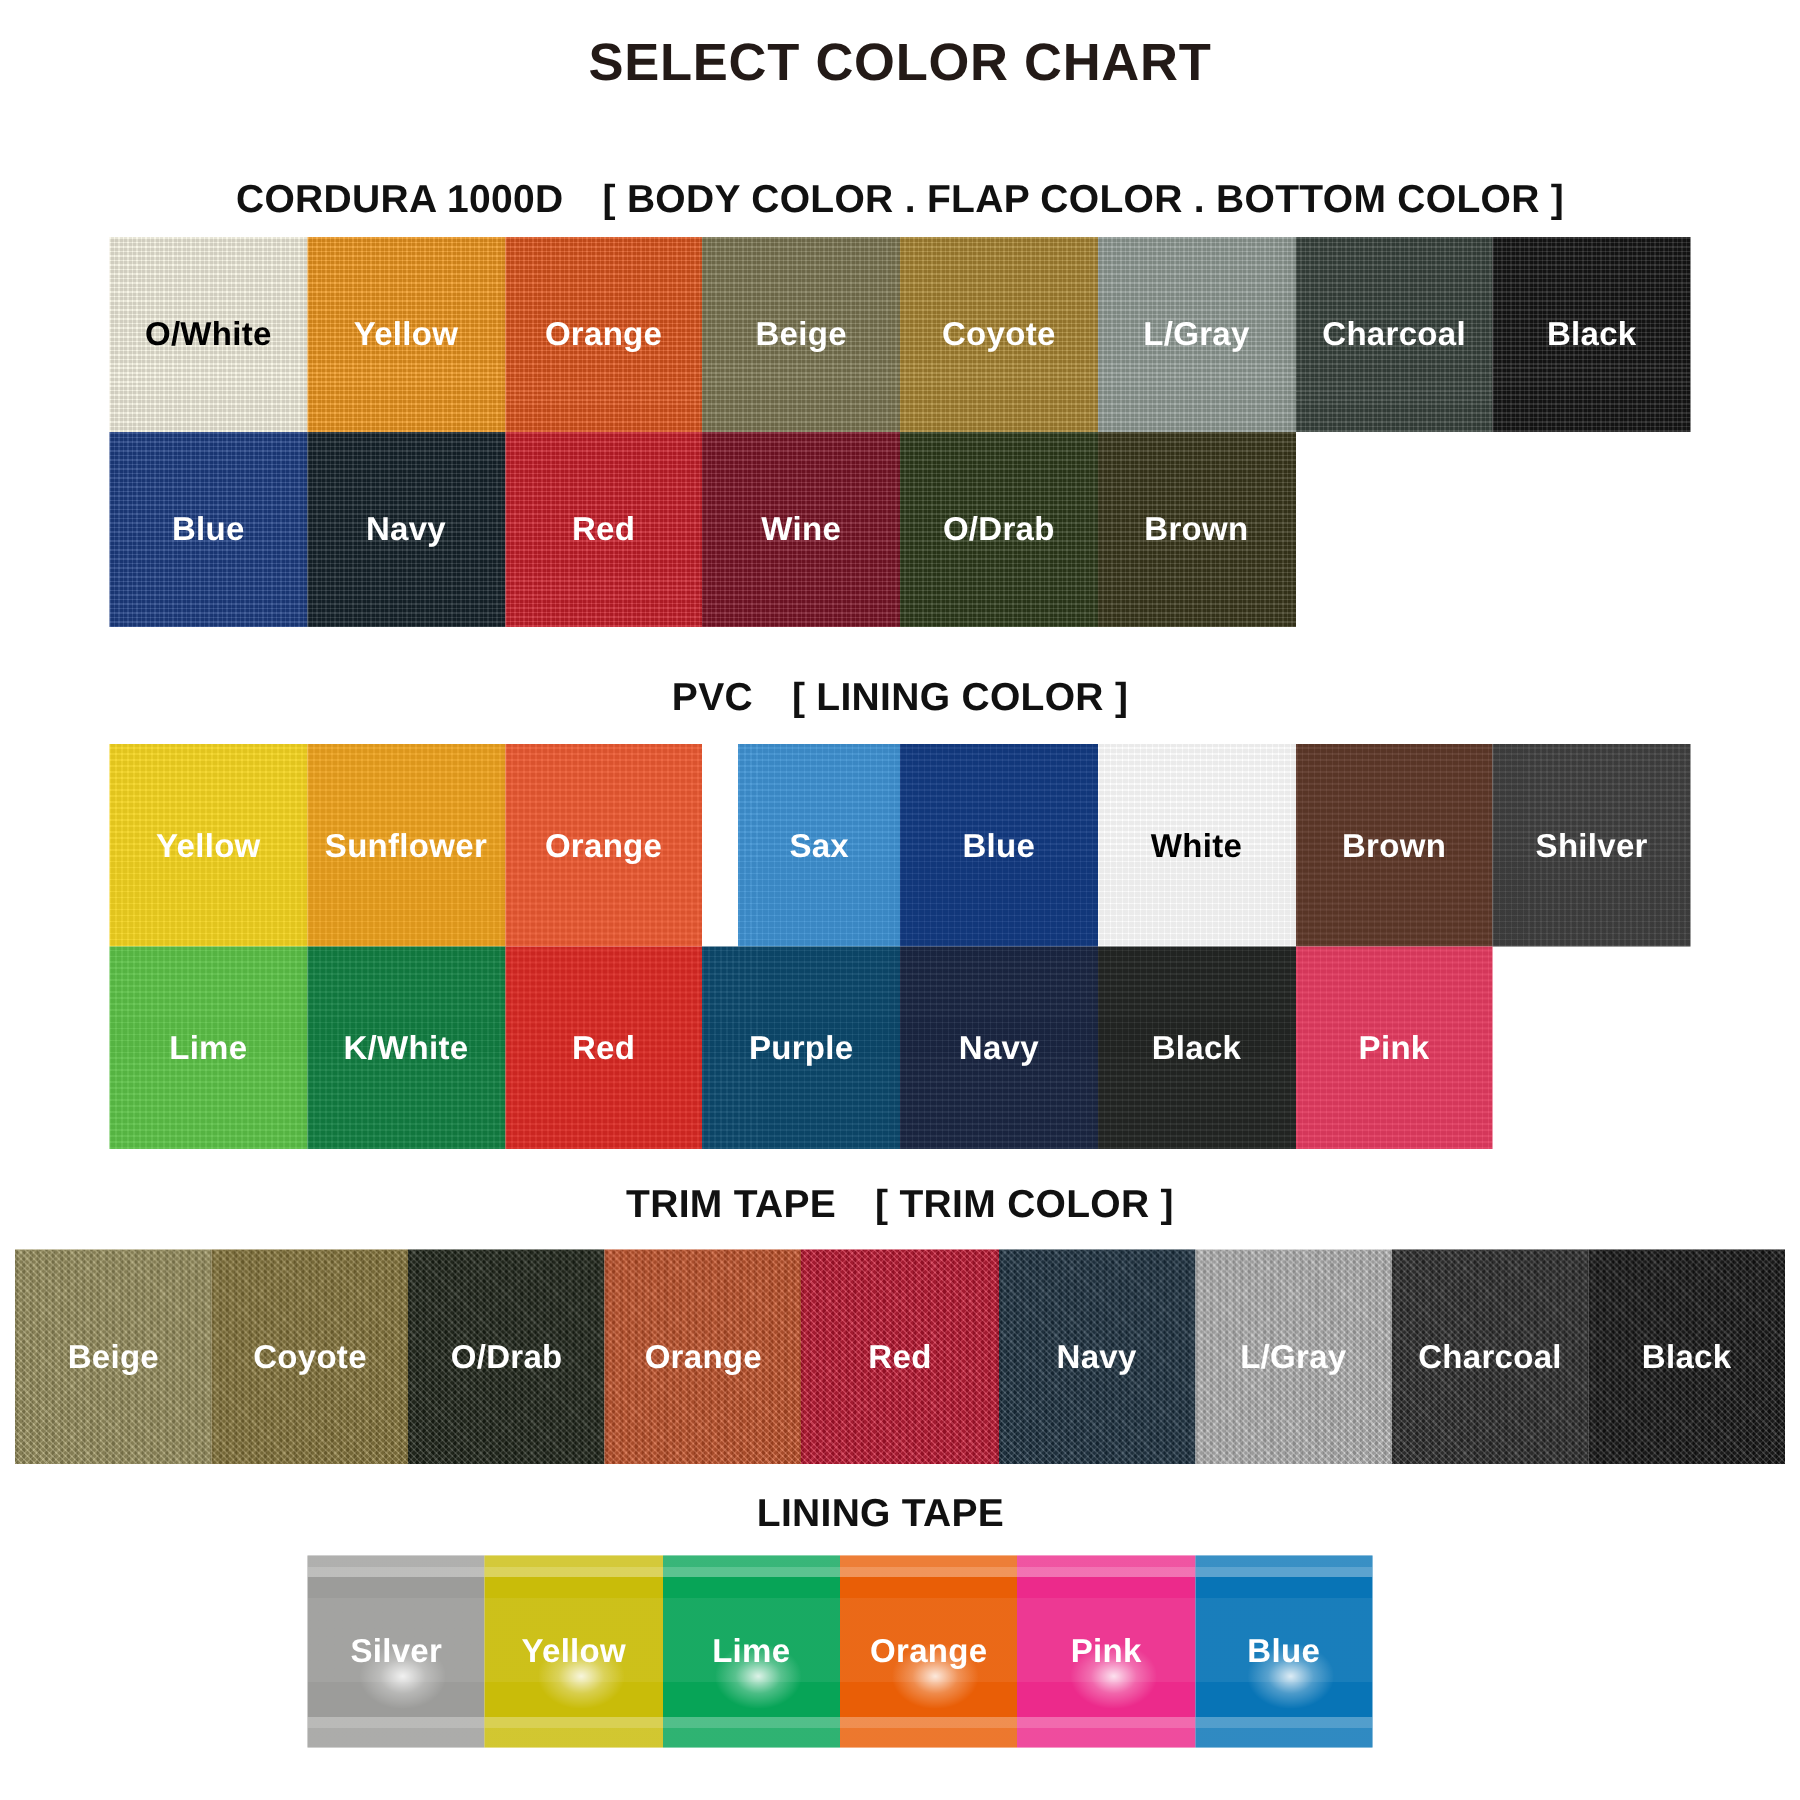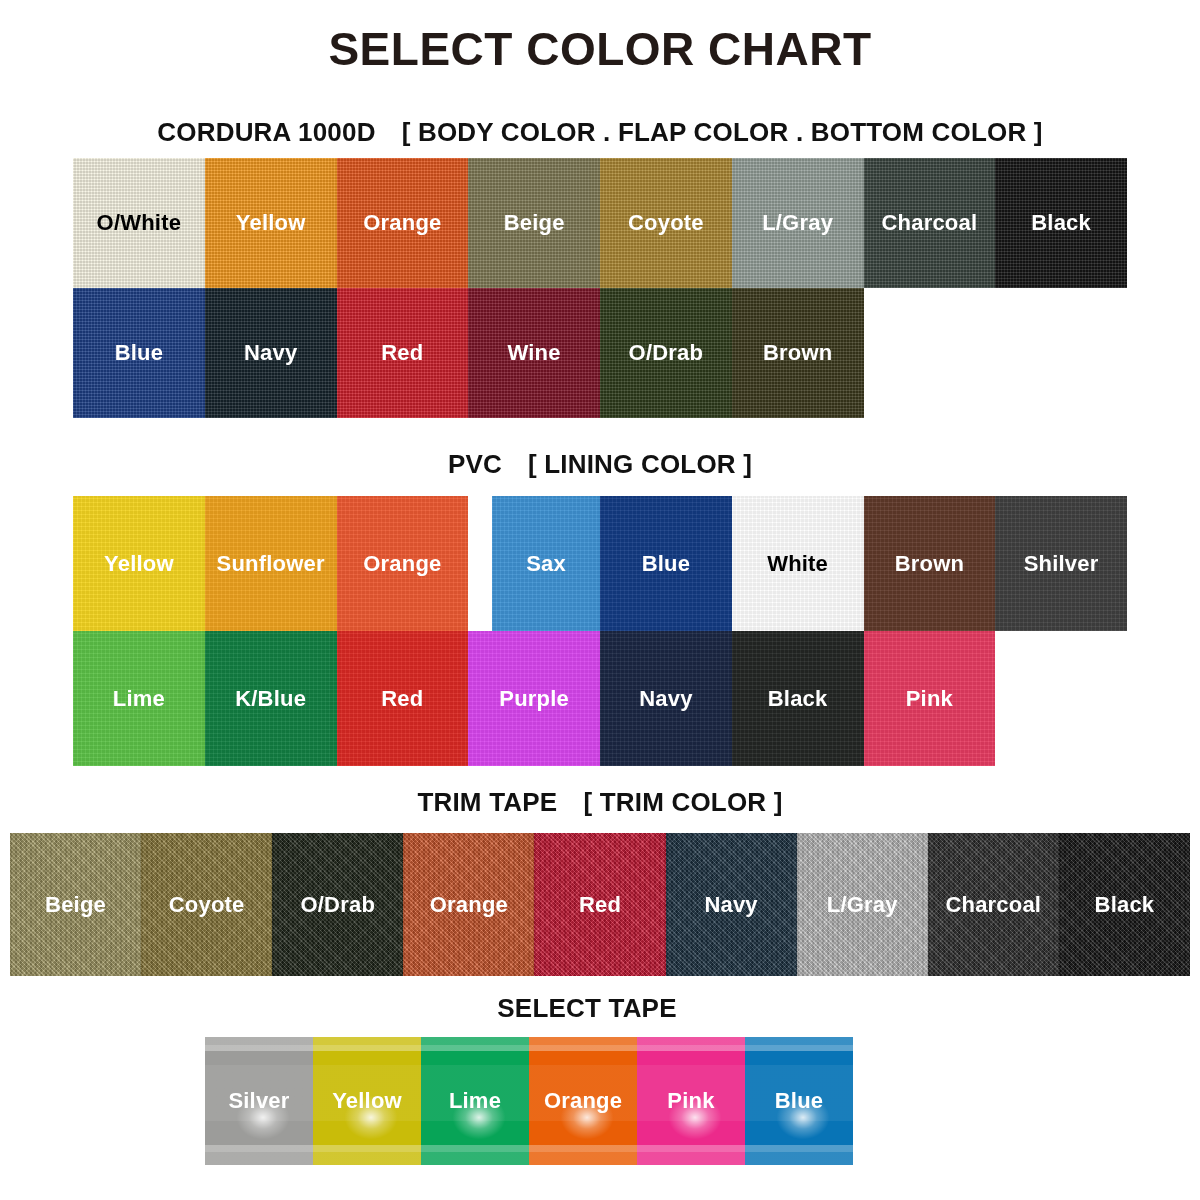--- a/index.html
+++ b/index.html
@@ -8,21 +8,21 @@
     background: #ffffff;
     font-family: "Liberation Sans", sans-serif;
     overflow: hidden;
   }
   .page { position: relative; width: 1200px; height: 1200px; }
 
   
   .main-title {
     position: absolute; top: 22px; left: 0; width: 1200px;
     text-align: center;
-    font-size: 46px; font-weight: bold; letter-spacing: 0.5px;
+    font-size: 35px; font-weight: bold; letter-spacing: 0.5px;
     color: #231a17;
   }
   .section-head {
     position: absolute; left: 0; width: 1200px;
     text-align: center;
     font-size: 26px; font-weight: bold; color: #111111;
     letter-spacing: 0.2px;
     white-space: nowrap;
   }
   .section-head .sh-name { margin-right: 26px; }
@@ -40,21 +40,21 @@
     grid-template-columns: repeat(8, 1fr);
   }
   #grid-cordura { left: 73px; top: 158px; width: 1054px; height: 260px; }
   #grid-pvc     { left: 73px; top: 496px; width: 1054px; height: 270px; }
 
   .strip {
     position: absolute;
     display: grid;
   }
   #strip-trim   { left: 10px;  top: 833px;  width: 1180px; height: 143px; grid-template-columns: repeat(9, 1fr); }
-  #strip-reflect{ left: 205px; top: 1037px; width: 648px;  height: 128px; grid-template-columns: repeat(6, 1fr); }
+  #strip-reflect{ left: 205px; top: 1037px; width: 710px;  height: 128px; grid-template-columns: repeat(6, 1fr); }
 
   .swatch {
     position: relative;
     display: flex; align-items: center; justify-content: center;
     overflow: hidden;
   }
   .swatch .label {
     position: relative;
     z-index: 3;
     font-size: 22px;
@@ -192,26 +192,26 @@
       <div class="swatch tex-grain light-text" style="background: rgb(96, 57, 42);">
         <span class="label">Brown</span>
       </div>
       <div class="swatch tex-grain light-text" style="background: #404040;">
         <span class="label">Shilver</span>
       </div>
       <div class="swatch tex-grain light-text" style="background: rgb(93, 195, 72);">
         <span class="label">Lime</span>
       </div>
       <div class="swatch tex-grain light-text" style="background: rgb(18, 128, 67);">
-        <span class="label">K/Blue</span>
+        <span class="label">K/White</span>
       </div>
       <div class="swatch tex-grain light-text" style="background: rgb(220, 41, 35);">
         <span class="label">Red</span>
       </div>
-      <div class="swatch tex-grain light-text" style="background: #d946ef;">
+      <div class="swatch tex-grain light-text" style="background: #0c4a6e;">
         <span class="label">Purple</span>
       </div>
       <div class="swatch tex-grain light-text" style="background: rgb(27, 39, 68);">
         <span class="label">Navy</span>
       </div>
       <div class="swatch tex-grain light-text" style="background: rgb(35, 38, 36);">
         <span class="label">Black</span>
       </div>
       <div class="swatch tex-grain light-text" style="background: rgb(231, 60, 98);">
         <span class="label">Pink</span>
@@ -245,21 +245,21 @@
       </div>
       <div class="swatch tex-webbing light-text" style="background: rgb(45, 45, 45);">
         <span class="label">Charcoal</span>
       </div>
       <div class="swatch tex-webbing light-text" style="background: rgb(20, 20, 20);">
         <span class="label">Black</span>
       </div>
     </div>
 
   <div class="section-head" id="head-reflect">
-    <span class="sh-name">SELECT TAPE</span>
+    <span class="sh-name">LINING TAPE</span>
   </div>
   <div class="strip" id="strip-reflect">
       <div class="swatch tex-gloss light-text" style="background: rgb(156, 156, 154);">
         <span class="label">Silver</span>
       </div>
       <div class="swatch tex-gloss light-text" style="background: rgb(201, 188, 9);">
         <span class="label">Yellow</span>
       </div>
       <div class="swatch tex-gloss light-text" style="background: rgb(7, 164, 87);">
         <span class="label">Lime</span>

